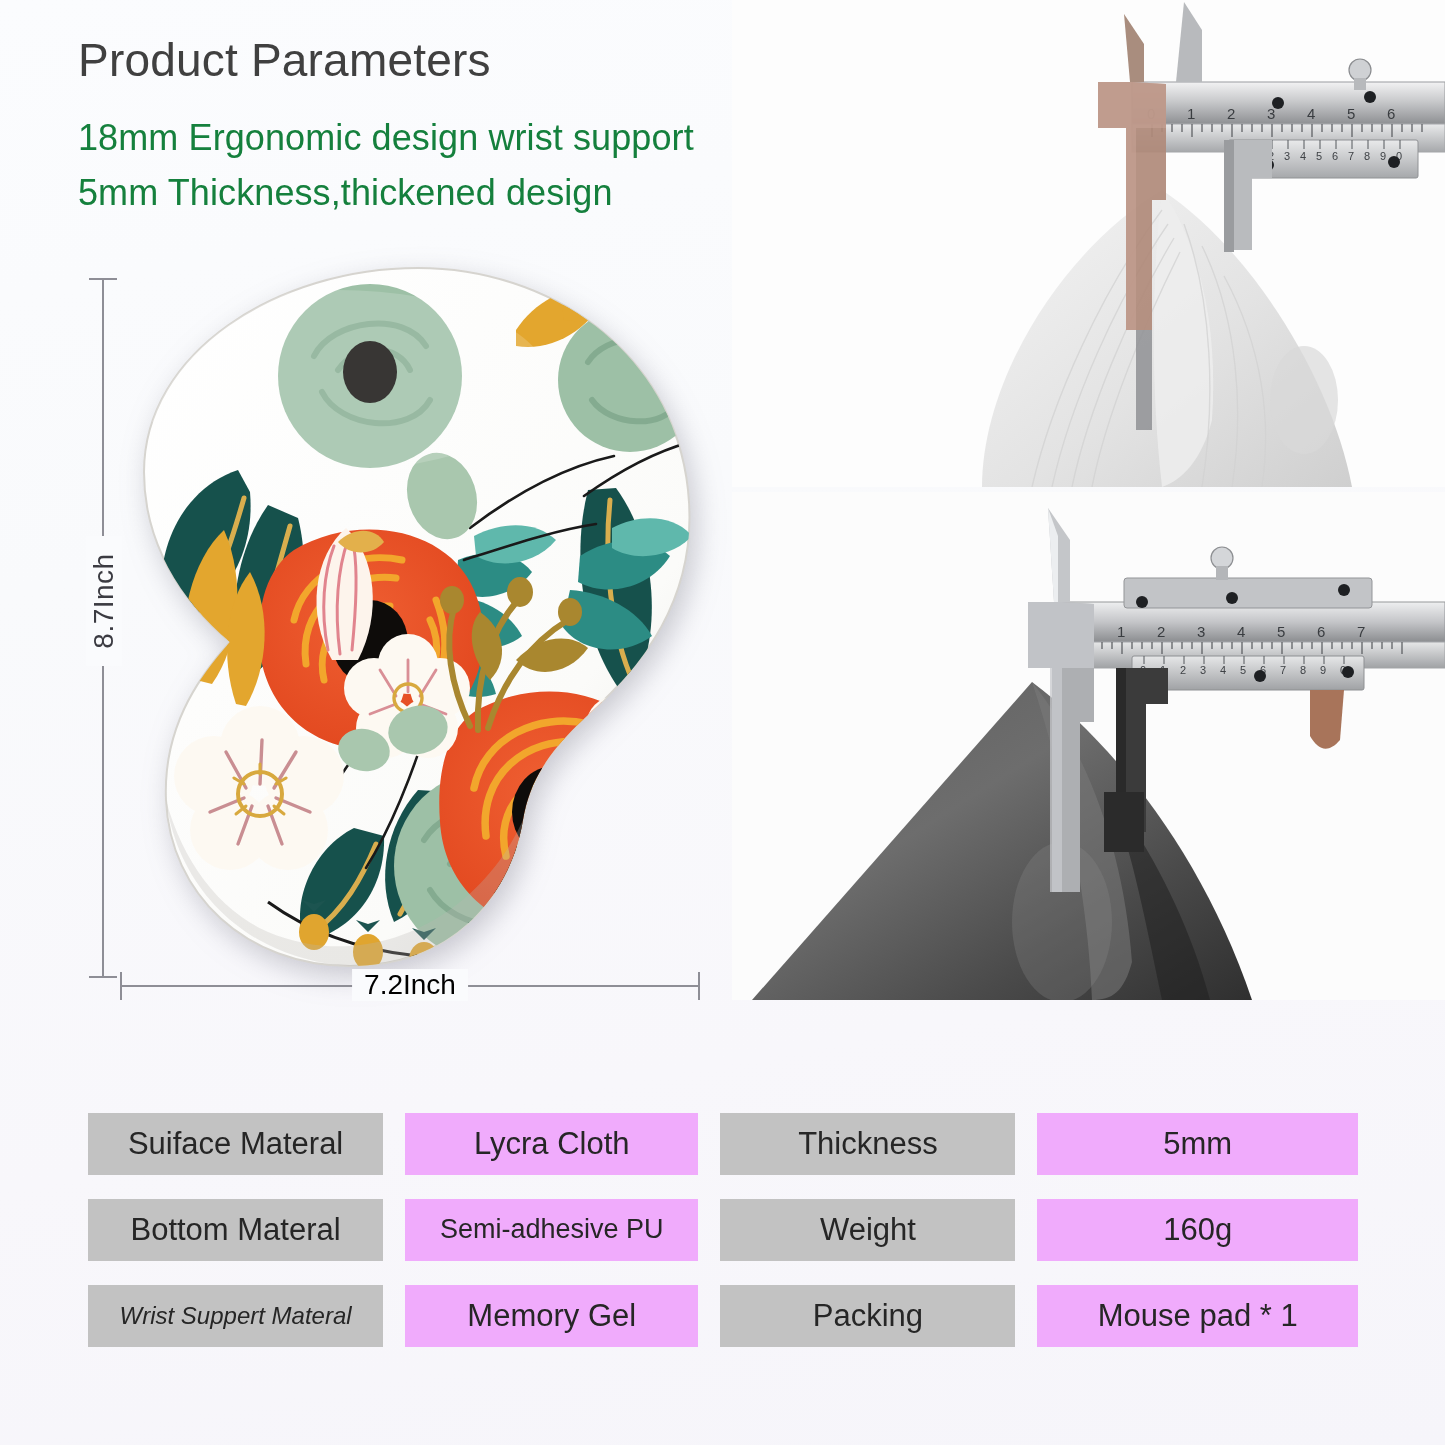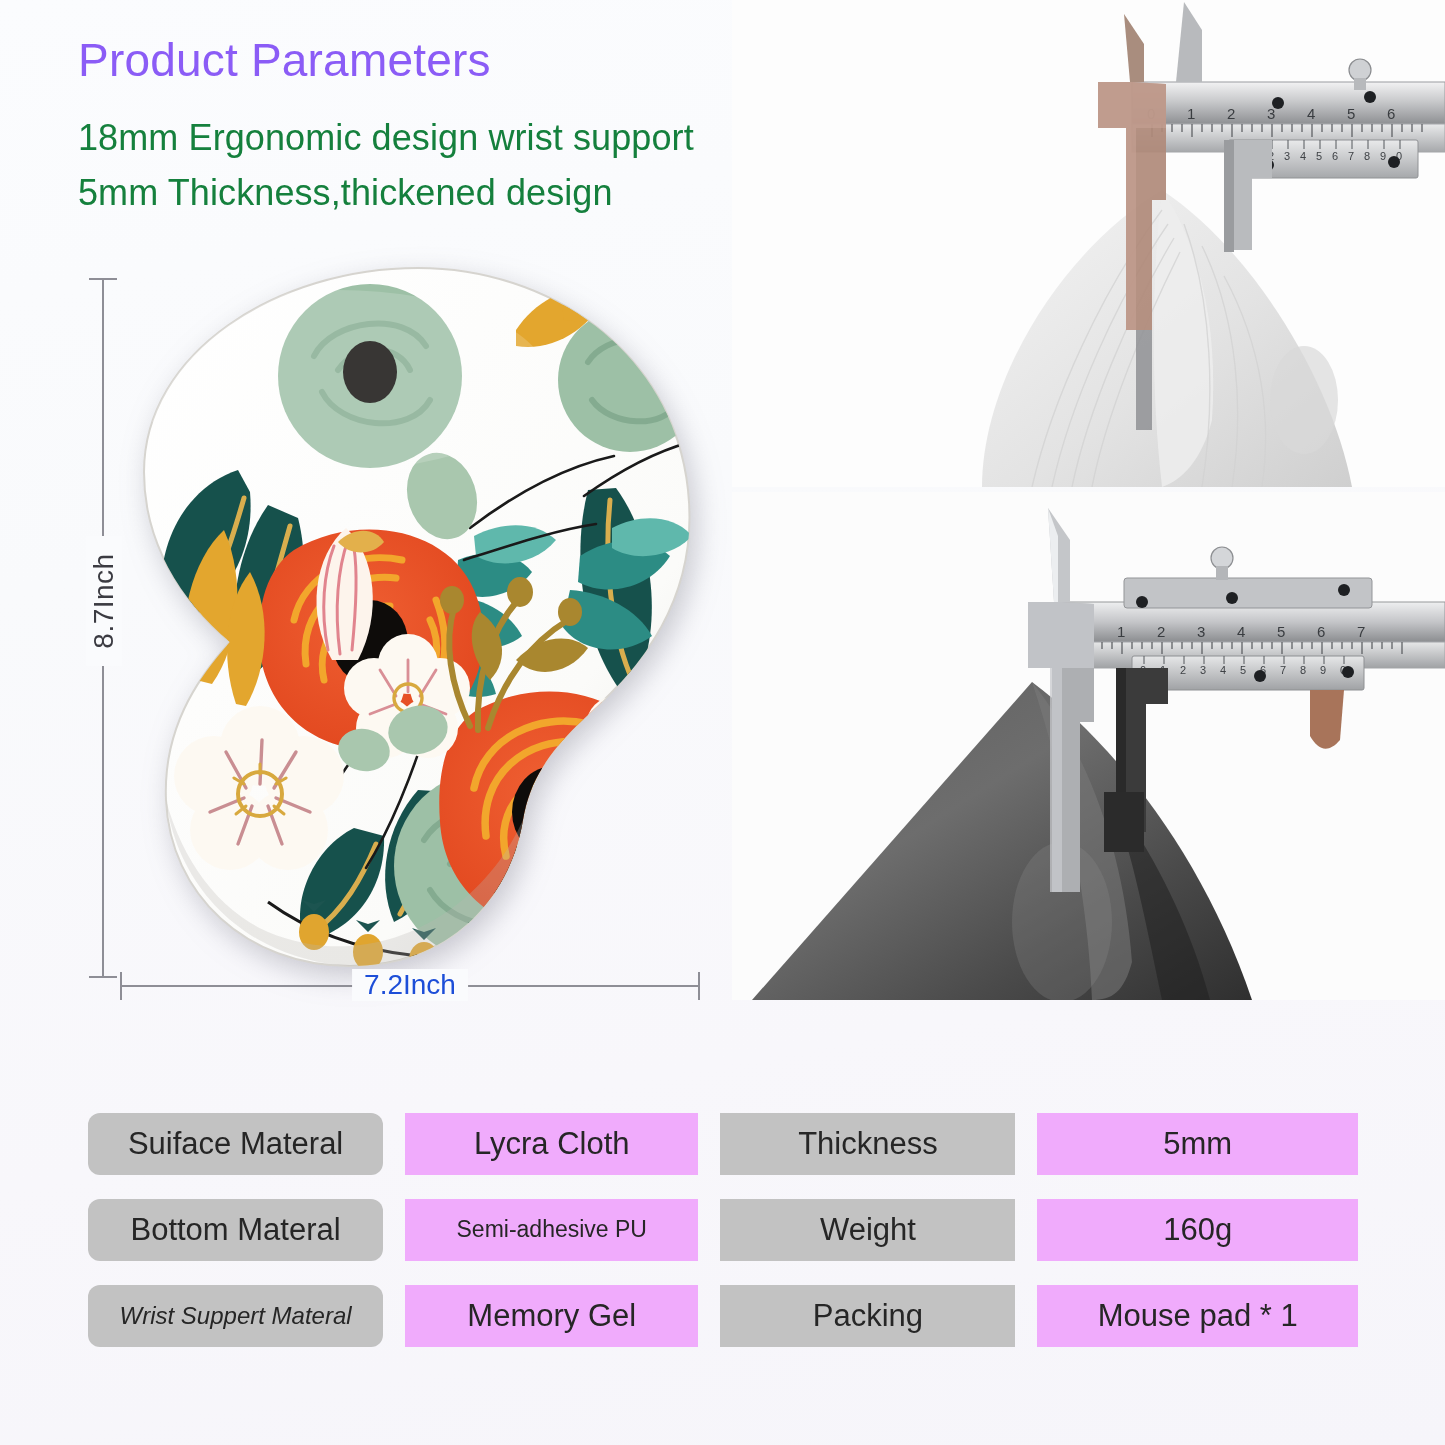--- a/index.html
+++ b/index.html
@@ -7,21 +7,21 @@
     width:1445px;height:1445px;
     font-family:"Liberation Sans",sans-serif;
     background:linear-gradient(170deg,#fbfcfe 0%,#f9fafc 35%,#f8f7fb 70%,#f6f5fa 100%);
     overflow:hidden;position:relative;
   }
   .stage{position:absolute;inset:0;}
 
   
   #page-title{
     position:absolute;left:78px;top:33px;
-    font-size:46px;color:#8b5cf6;letter-spacing:.2px;white-space:nowrap;
+    font-size:46px;color:#404040;letter-spacing:.2px;white-space:nowrap;
   }
   .sub{
     position:absolute;left:78px;
     font-size:36px;color:#15803d;white-space:nowrap;letter-spacing:.1px;
   }
   #subtitle-1{top:117px;}
   #subtitle-2{top:172px;}
 
   
   #product-figure{position:absolute;left:100px;top:255px;width:620px;height:745px;}
@@ -39,45 +39,45 @@
     transform:rotate(-90deg);font-size:28px;color:#3b3b42;background:#fafbfd;
     padding:2px 0;letter-spacing:.5px;
   }
   #dim-horizontal{position:absolute;left:120px;top:968px;width:580px;height:36px;}
   #dim-horizontal .hline{position:absolute;left:0;top:17px;width:580px;height:2px;background:#8e8e96;}
   #dim-horizontal .cap{position:absolute;top:4px;width:2px;height:28px;background:#8e8e96;}
   #dim-horizontal .cap.l{left:0;}
   #dim-horizontal .cap.r{right:0;}
   #dim-horizontal-label{
     position:absolute;left:50%;top:1px;transform:translateX(-50%);
-    font-size:28px;color:#1d4ed8;background:#fafbfd;padding:0 12px;white-space:nowrap;text-align:center;
+    font-size:28px;color:#000000;background:#fafbfd;padding:0 12px;white-space:nowrap;text-align:center;
   }
 
   
   .photo{position:absolute;overflow:hidden;background:#fdfdfd;}
   #photo-caliper-top{left:732px;top:0;width:713px;height:487px;}
   #photo-caliper-bottom{left:732px;top:492px;width:713px;height:508px;}
   .photo svg{display:block;width:100%;height:100%;}
 
   
   #spec-table{position:absolute;left:88px;top:1113px;width:1270px;}
   .spec-row{display:flex;gap:22px;margin-bottom:24px;}
   .cell{
     display:flex;align-items:center;justify-content:center;
     height:62px;font-size:31px;color:#262626;text-align:center;
     line-height:1.1;padding:0 6px;box-sizing:border-box;
   }
   .cell.key{background:#c2c2c2;}
   .cell.val{background:#f0abfc;}
-  .c1{width:302px;border-radius:12px;}
+  .c1{width:302px;}
   .c2{width:300px;}
   .c3{width:302px;}
   .c4{width:328px;}
   .cell.tight{font-size:24px;font-style:italic;}
-  .cell.small{font-size:23px;}
+  .cell.small{font-size:27px;}
 </style>
 </head>
 <body>
 
 <div class="stage">
 
   <div id="page-title">Product Parameters</div>
   <div class="sub" id="subtitle-1">18mm Ergonomic design wrist support</div>
   <div class="sub" id="subtitle-2">5mm Thickness,thickened design</div>
 

